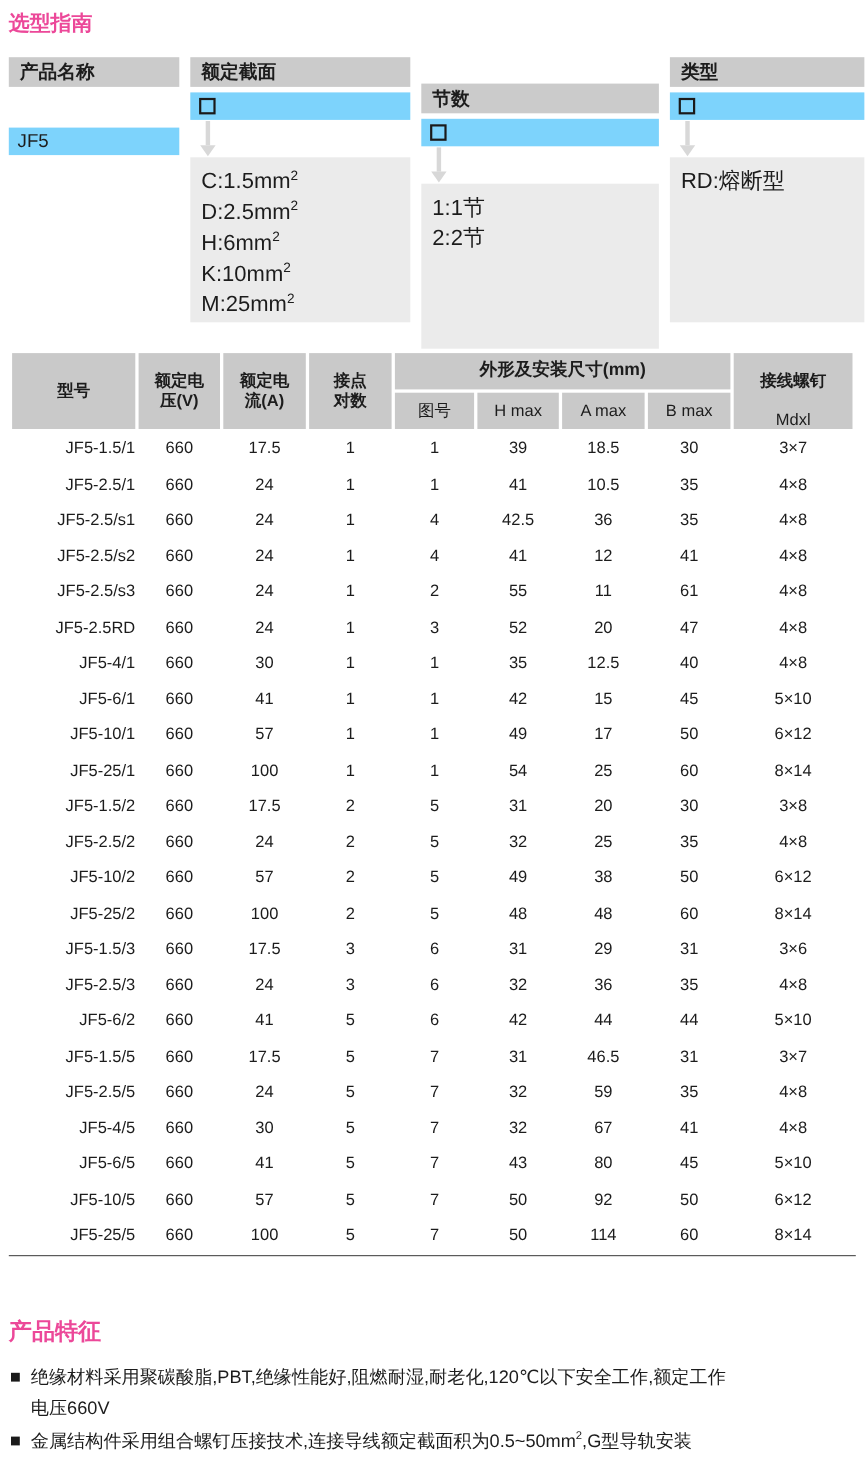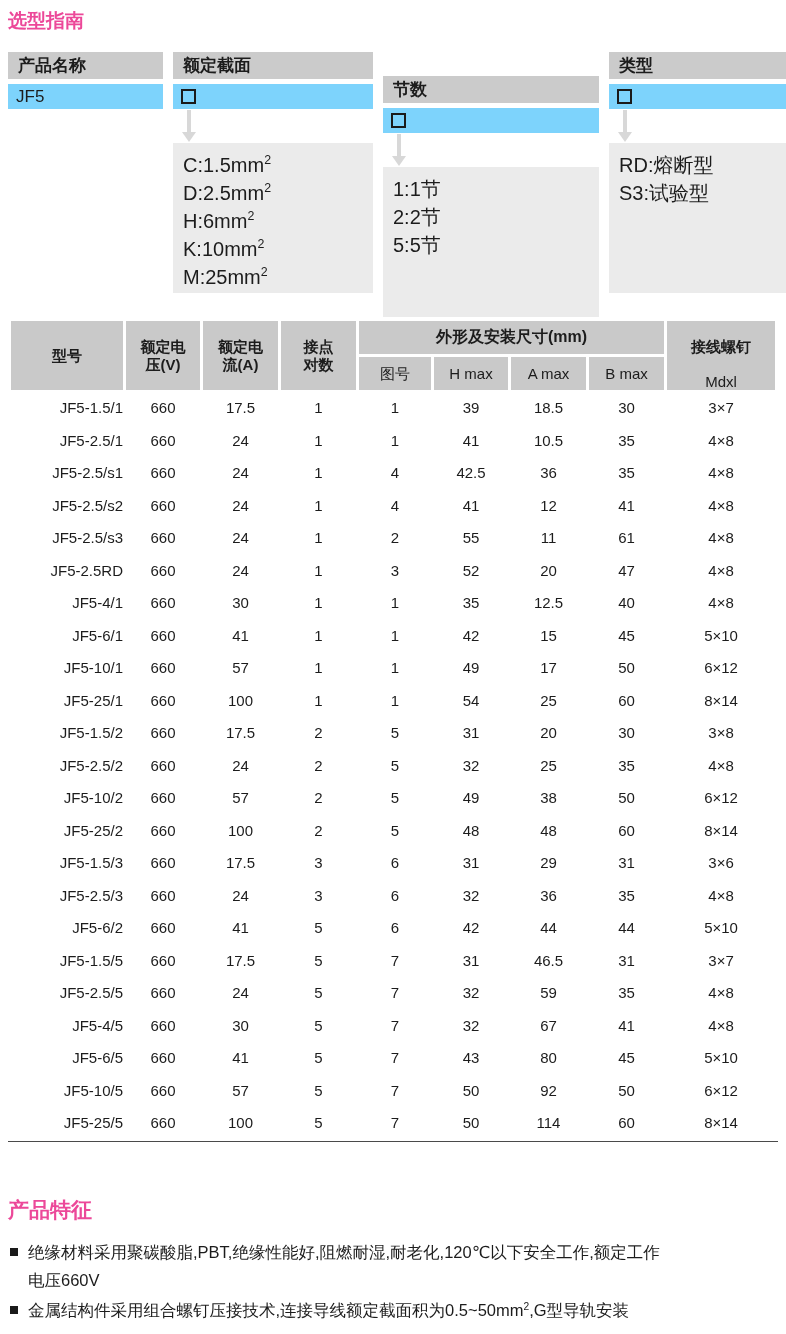--- a/index.html
+++ b/index.html
@@ -13,21 +13,21 @@
   sup { font-size:0.62em; vertical-align:super; line-height:0; }
 
   
   .sec-title { position:absolute; left:8px; font-weight:bold; color:#ec4899; }
   #title-selection { top:8px;   font-size:19px; }
   #title-features  { top:1196px; font-size:21px; }
 
   
   .selector { position:absolute; left:8px; top:52px; width:778px; display:flex; gap:10px; }
   .sel-col  { display:flex; flex-direction:column; }
-  .sel-col.c0 { width:155px; }
+  .sel-col.c0 { width:155px;gap:32px; }
   .sel-col.c1 { width:200px; }
   .sel-col.c2 { width:216px;margin-top:24px; }
   .sel-col.c3 { width:177px; }
   .sel-header {
     height:27px; line-height:27px; background:#cbcbcb;
     font-size:17px; font-weight:bold; padding-left:10px;
   }
   .sel-value {
     margin-top:5px; height:25px; background:#7dd3fc;
     display:flex; align-items:center; padding-left:8px; font-size:17px;
@@ -118,36 +118,34 @@
     <div class="sel-value">
       <span class="checkbox"></span>
     </div>
     <div class="sel-arrow">
       <div class="shaft"></div>
         <div class="head"></div>
     </div>
     <div class="sel-options">
         <div class="option-line">1:1节</div>
         <div class="option-line">2:2节</div>
-        <div class="option-line">5:5节</div>
       </div>
   </div>
 
   <div class="sel-col c3">
     <div class="sel-header">类型</div>
     <div class="sel-value">
       <span class="checkbox"></span>
     </div>
     <div class="sel-arrow">
       <div class="shaft"></div>
         <div class="head"></div>
     </div>
     <div class="sel-options">
         <div class="option-line">RD:熔断型</div>
-        <div class="option-line">S3:试验型</div>
       </div>
   </div>
 
 </div>
 
 <div class="spec-table-wrap">
   <table class="spec">
     <colgroup>
       <col style="width:112px">
         <col style="width:74px">

